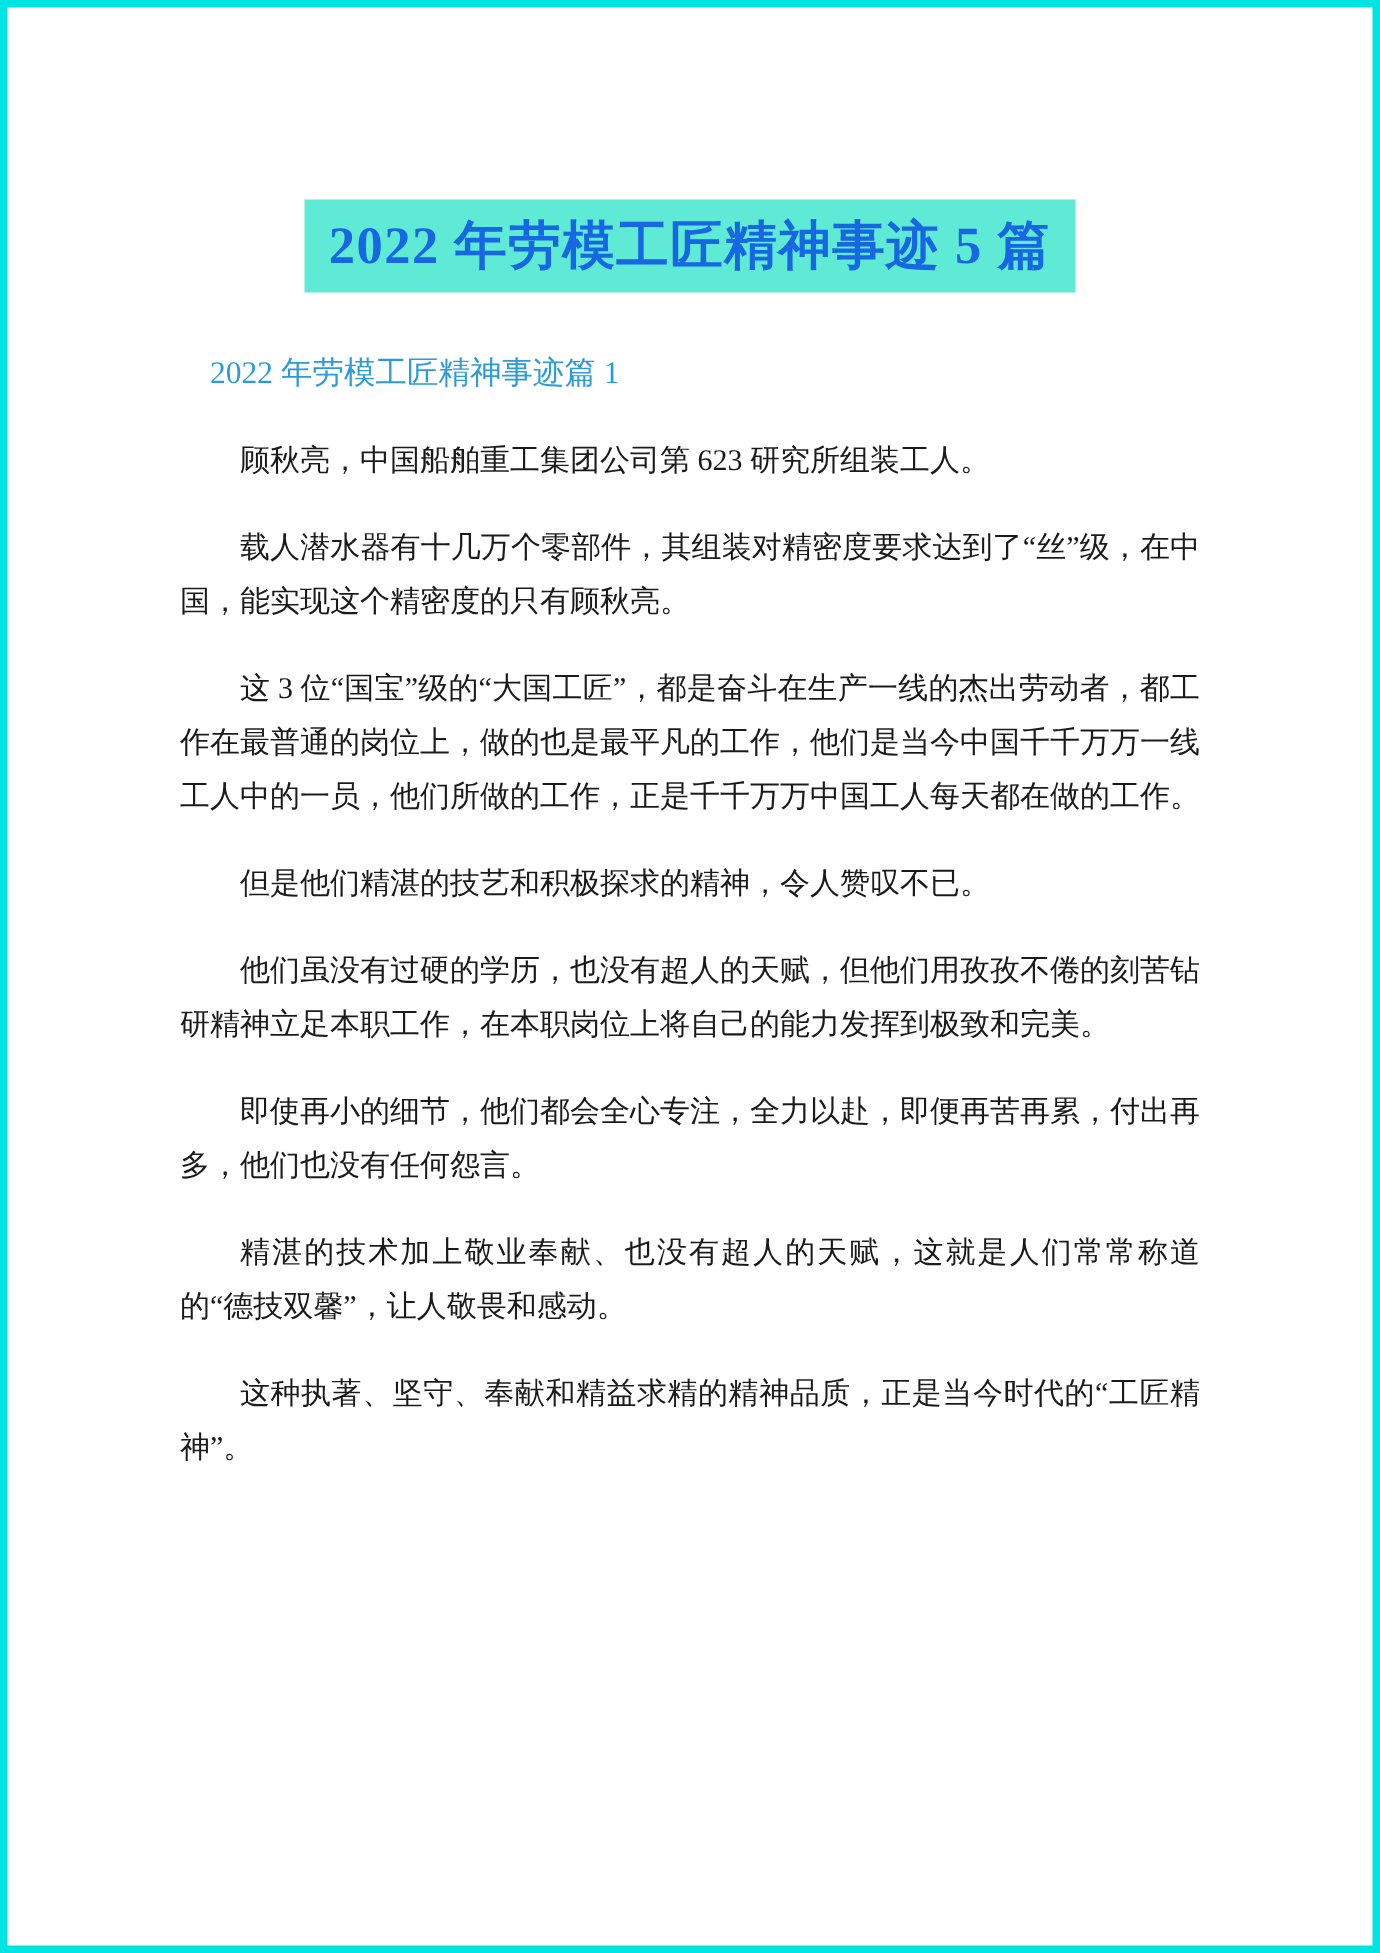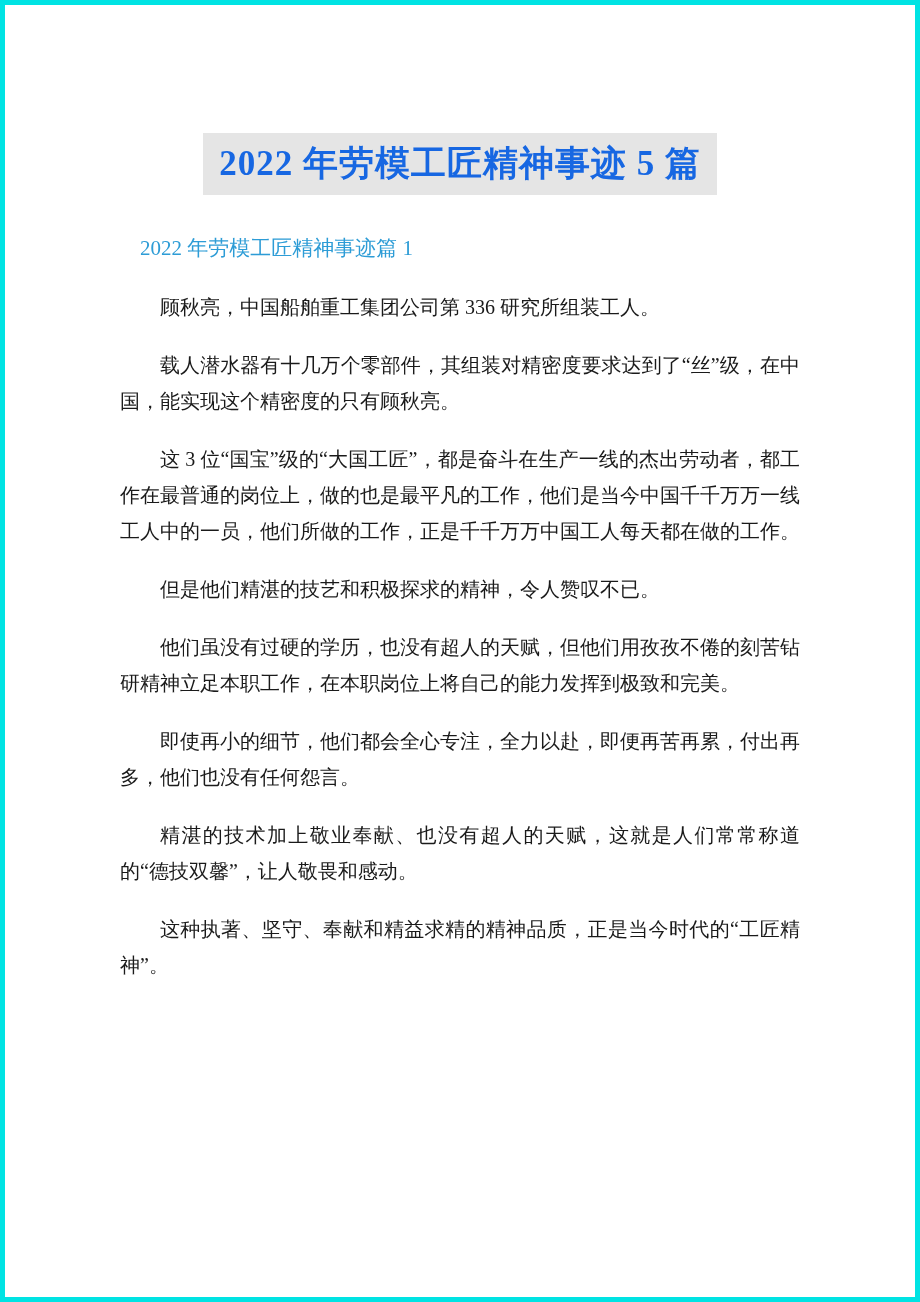--- a/index.html
+++ b/index.html
@@ -21,21 +21,21 @@
     box-sizing: border-box;
     padding: 128px 115px 0 115px;
   }
   .doc-title {
     text-align: center;
     margin: 0;
     line-height: 54px;
   }
   .doc-title .hl {
     display: inline-block;
-    background: #e5e5e5;
+    background: #5eead4;
     color: #1767e2;
     font-size: 35px;
     font-weight: bold;
     letter-spacing: 1px;
     padding: 4px 16px;
   }
   .section-heading {
     margin: 40px 0 0 20px;
     color: #2d9cd6;
     font-size: 21px;
@@ -61,21 +61,21 @@
 <div class="page">
   <div class="doc">
 
     <h1 class="doc-title">
       <span class="hl">2022 年劳模工匠精神事迹 5 篇</span>
     </h1>
 
     <h2 class="section-heading">2022 年劳模工匠精神事迹篇 1</h2>
 
     <div class="body-text">
-      <p>顾秋亮，中国船舶重工集团公司第 336 研究所组装工人。</p>
+      <p>顾秋亮，中国船舶重工集团公司第 623 研究所组装工人。</p>
       <p>载人潜水器有十几万个零部件，其组装对精密度要求达到了“丝”级，在中国，能实现这个精密度的只有顾秋亮。</p>
       <p>这 3 位“国宝”级的“大国工匠”，都是奋斗在生产一线的杰出劳动者，都工作在最普通的岗位上，做的也是最平凡的工作，他们是当今中国千千万万一线工人中的一员，他们所做的工作，正是千千万万中国工人每天都在做的工作。</p>
       <p>但是他们精湛的技艺和积极探求的精神，令人赞叹不已。</p>
       <p>他们虽没有过硬的学历，也没有超人的天赋，但他们用孜孜不倦的刻苦钻研精神立足本职工作，在本职岗位上将自己的能力发挥到极致和完美。</p>
       <p>即使再小的细节，他们都会全心专注，全力以赴，即便再苦再累，付出再多，他们也没有任何怨言。</p>
       <p>精湛的技术加上敬业奉献、也没有超人的天赋，这就是人们常常称道的“德技双馨”，让人敬畏和感动。</p>
       <p>这种执著、坚守、奉献和精益求精的精神品质，正是当今时代的“工匠精神”。</p>
     </div>
 
   </div>

